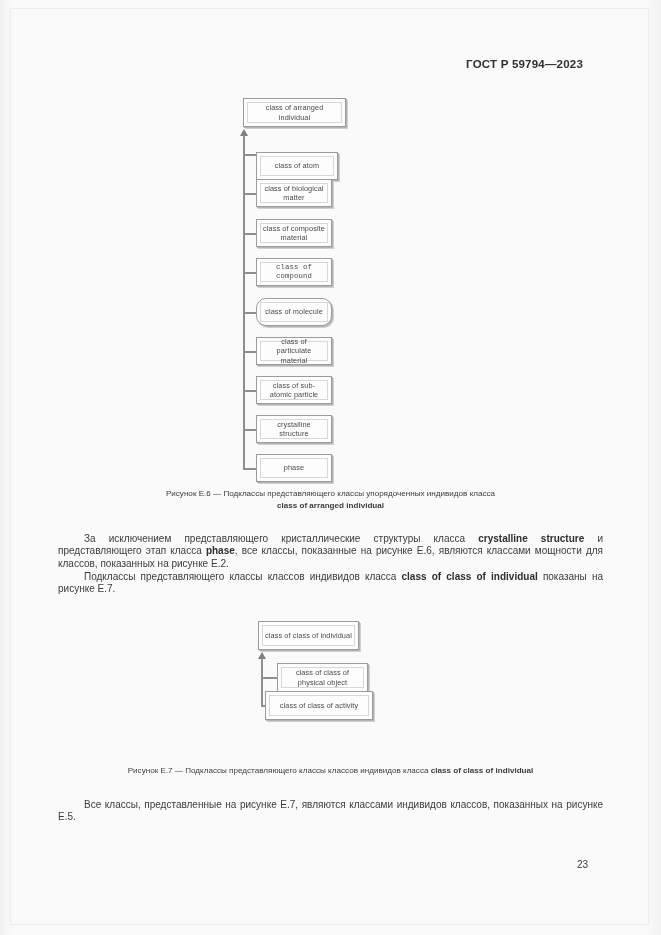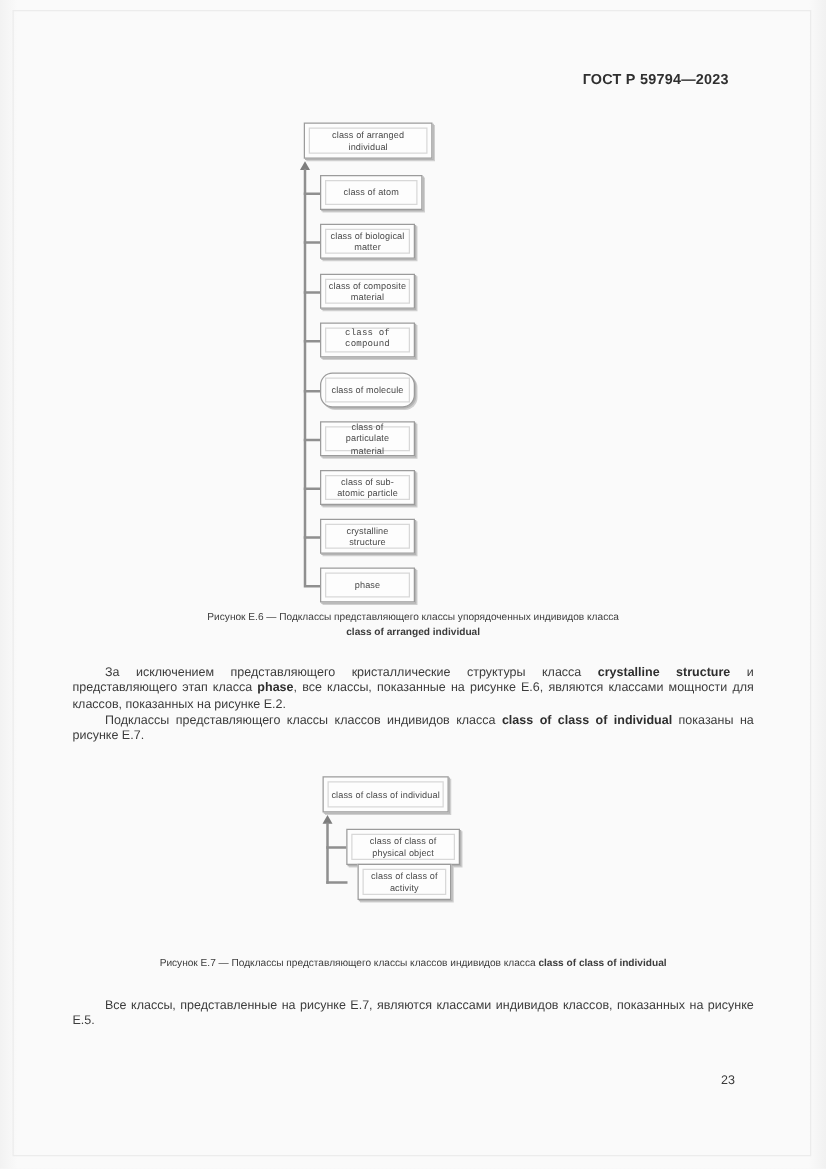--- a/index.html
+++ b/index.html
@@ -145,21 +145,21 @@
   <div class="hline" style="left:243px; top:62px;  width:14px;"></div>
   <div class="hline" style="left:243px; top:101px; width:14px;"></div>
   <div class="hline" style="left:243px; top:141px; width:14px;"></div>
   <div class="hline" style="left:243px; top:180px; width:14px;"></div>
   <div class="hline" style="left:243px; top:220px; width:14px;"></div>
   <div class="hline" style="left:243px; top:259px; width:14px;"></div>
   <div class="hline" style="left:243px; top:298px; width:14px;"></div>
   <div class="hline" style="left:243px; top:337px; width:14px;"></div>
   <div class="hline" style="left:243px; top:376px; width:14px;"></div>
 
-  <div class="node" style="left:256px; top:48px; width:82px; height:28px;">
+  <div class="node" style="left:256px; top:60px; width:82px; height:28px;">
     <div class="inner">class of atom</div>
   </div>
   <div class="node" style="left:256px; top:87px; width:76px; height:28px;">
     <div class="inner">class of biological matter</div>
   </div>
   <div class="node" style="left:256px; top:127px; width:76px; height:28px;">
     <div class="inner">class of composite material</div>
   </div>
   <div class="node" style="left:256px; top:166px; width:76px; height:28px;font-family:Liberation Mono, monospace;">
     <div class="inner">class of compound</div>
@@ -202,21 +202,21 @@
 
   <div class="arrow-up" style="left:258px; top:37px;"></div>
   <div class="vline" style="left:261px; top:43px; height:49px;"></div>
 
   <div class="hline" style="left:261px; top:62px; width:17px;"></div>
   <div class="hline" style="left:261px; top:90px; width:17px;"></div>
 
   <div class="node" style="left:277px; top:48px; width:91px; height:29px;">
     <div class="inner">class of class of physical object</div>
   </div>
-  <div class="node" style="left:286px; top:76px; width:75px; height:29px;">
+  <div class="node" style="left:265px; top:76px; width:108px; height:29px;">
     <div class="inner">class of class of activity</div>
   </div>
 </div>
 
 <div class="caption" style="top:765px;">
   <span>Рисунок Е.7 — Подклассы представляющего классы классов индивидов класса </span><b>class of class of individual</b>
 </div>
 
 <div class="para" style="top:799px;">
   <span>Все классы, представленные на рисунке Е.7, являются классами индивидов классов, показанных на рисунке Е.5.</span>

